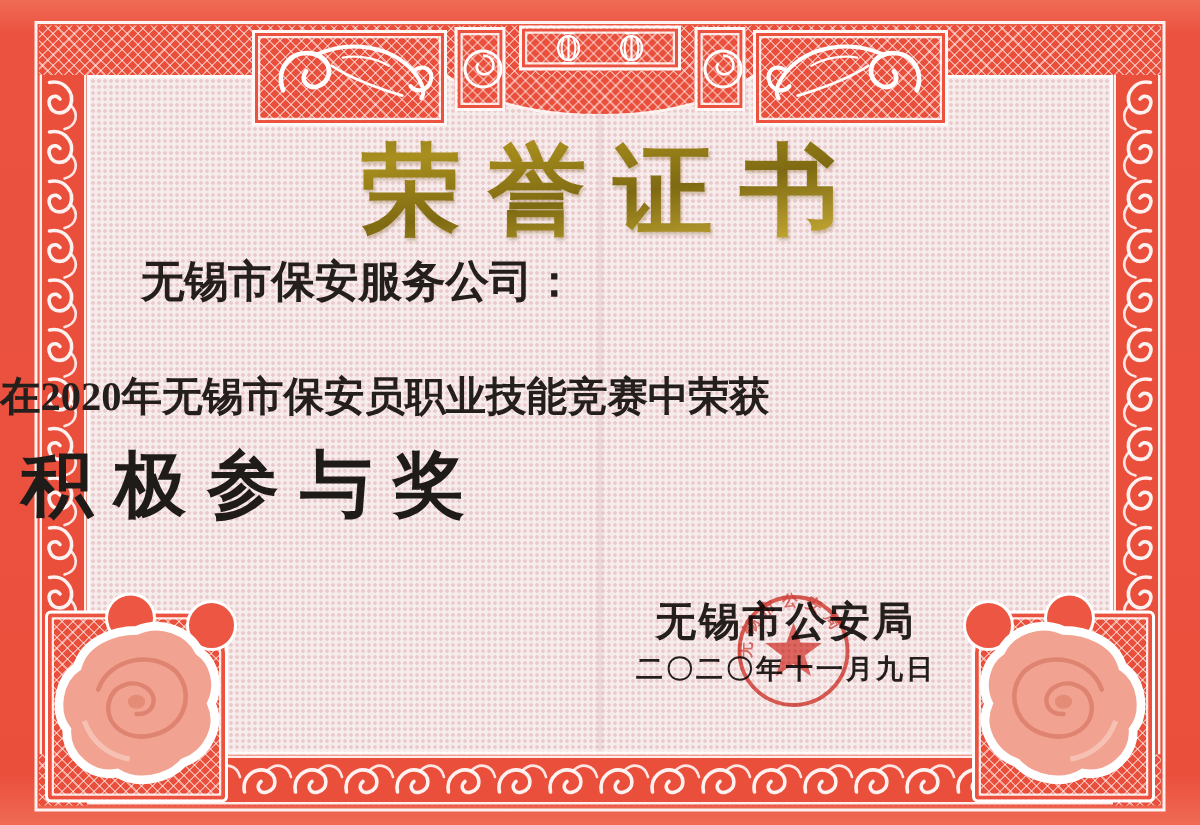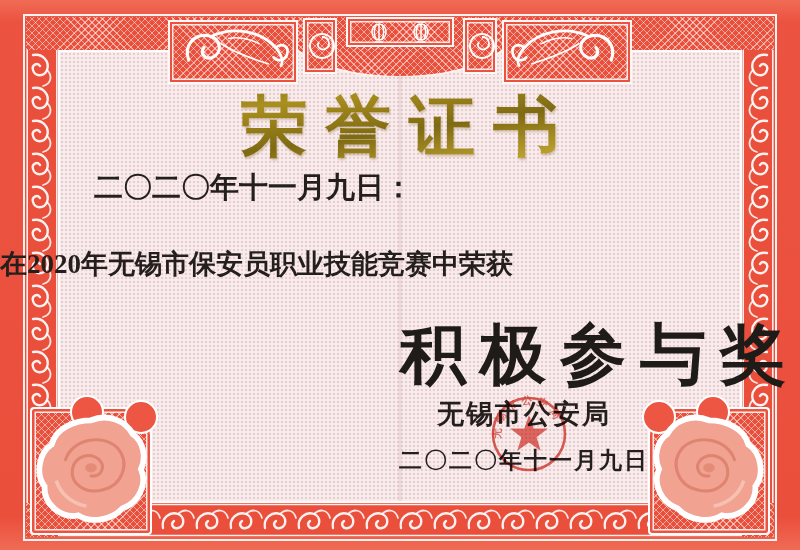--- a/index.html
+++ b/index.html
@@ -65,25 +65,25 @@
   .title{
     left:0;right:0;top:82px;text-align:center;z-index:5;
     font-size:66px;font-weight:bold;letter-spacing:18px;padding-left:18px;
     color:#8A7414;
     background:linear-gradient(172deg,#6E5C10 0%,#A98F1E 30%,#7E6A12 52%,#C9AC36 78%,#8A7414 100%);
     -webkit-background-clip:text;background-clip:text;-webkit-text-fill-color:transparent;
     filter:drop-shadow(1px 2px 1px rgba(120,90,20,.3));
   }
   .recipient{left:94px;top:168px;font-size:29px;font-weight:bold;color:#241F1C;z-index:5;}
   .statement{left:0;right:0;top:246px;text-align:left;font-size:27px;font-weight:bold;color:#241F1C;z-index:5;}
-  .award{left:0;right:0;top:310px;text-align:right;font-size:66px;font-weight:bold;
+  .award{left:0;right:0;top:291px;text-align:left;font-size:48px;font-weight:bold;
          letter-spacing:14px;padding-left:14px;color:#1F1B19;z-index:5;}
   .sign{left:395px;top:396px;width:258px;text-align:center;color:#241F1C;z-index:5;}
   .issuer{font-size:27px;font-weight:bold;letter-spacing:2px;}
-  .date{font-size:23px;font-weight:bold;letter-spacing:2px;margin-top:13px;}
+  .date{font-size:18px;font-weight:bold;letter-spacing:2px;margin-top:2px;}
   .seal{left:479px;top:384px;z-index:6;mix-blend-mode:multiply;}
 </style>
 </head>
 <body>
 
 <svg width="0" height="0" style="position:absolute" aria-hidden="true">
   <defs>
     <g id="curlH">
       <path d="M3,22 C1,12 10,5 18,8 C25,11 25,20 18,22 C13,23.5 10,18 14,15" fill="none" stroke="#FFFFFF" stroke-width="2.4" stroke-linecap="round" opacity=".92"></path>
       <path d="M18,8 C24,2 32,4 34,12" fill="none" stroke="#FFFFFF" stroke-width="1.8" stroke-linecap="round" opacity=".85"></path>
@@ -248,21 +248,21 @@
     <div class="bump bump-a"></div>
     <div class="bump bump-b"></div>
     <svg class="rose-svg" width="116" height="116" viewBox="0 0 100 100">
         <g transform="translate(100,0) scale(-1,1)">
           <use href="#rose"></use>
         </g>
       </svg>
   </div>
 
   <div class="abs title">荣誉证书</div>
-  <div class="abs recipient">二〇二〇年十一月九日：</div>
+  <div class="abs recipient">无锡市保安服务公司：</div>
   <div class="abs statement">在2020年无锡市保安员职业技能竞赛中荣获</div>
   <div class="abs award">积极参与奖</div>
   <div class="abs sign">
     <div class="issuer">无锡市公安局</div>
     <div class="date">二〇二〇年十一月九日</div>
   </div>
 
   <svg class="abs seal" width="100" height="100" viewBox="0 0 100 100">
     <circle cx="50" cy="50" r="36" fill="none" stroke="#D8463C" stroke-width="2.6" opacity="0.85"></circle>
     <path d="M50,31 L54.7,44.4 L68.9,44.6 L57.6,53.2 L61.7,66.8 L50,58.6 L38.3,66.8 L42.4,53.2 L31.1,44.6 L45.3,44.4 Z" fill="#DC4A40" opacity="0.8"></path>

